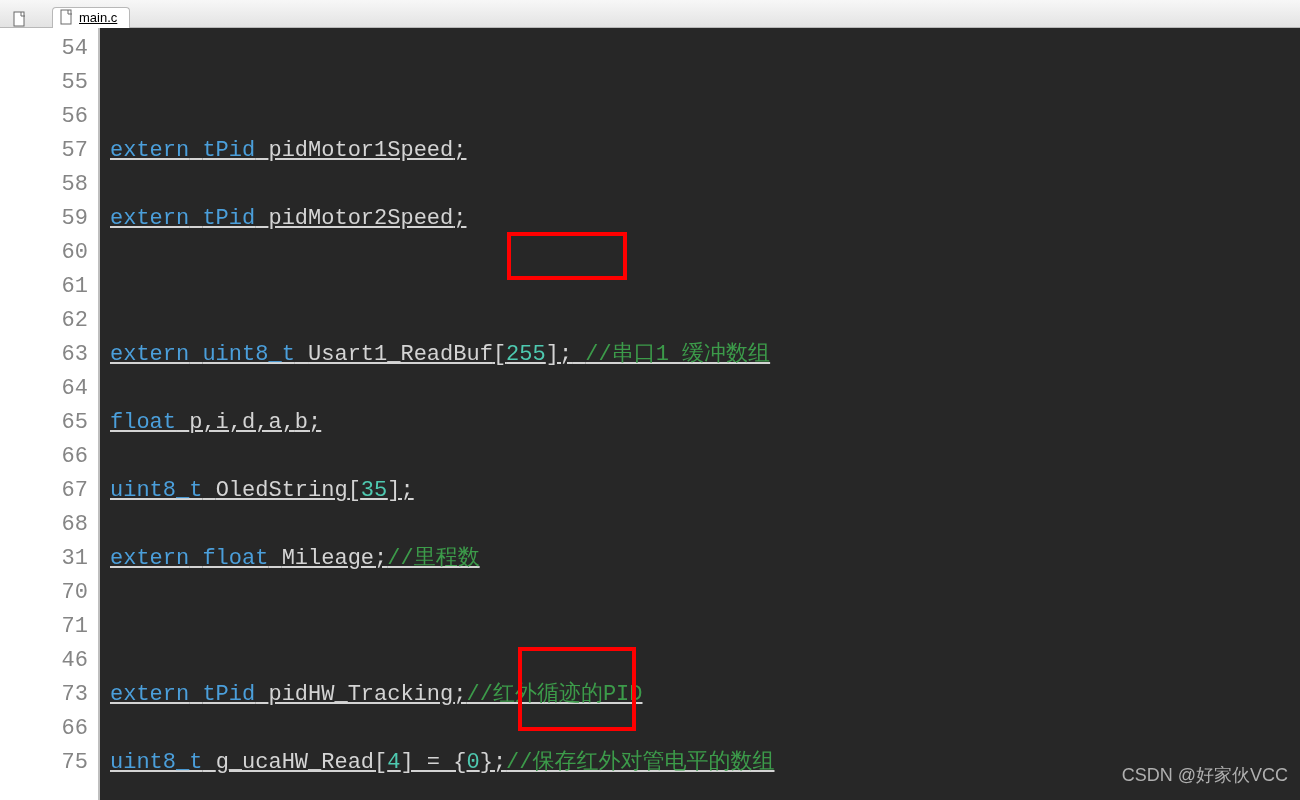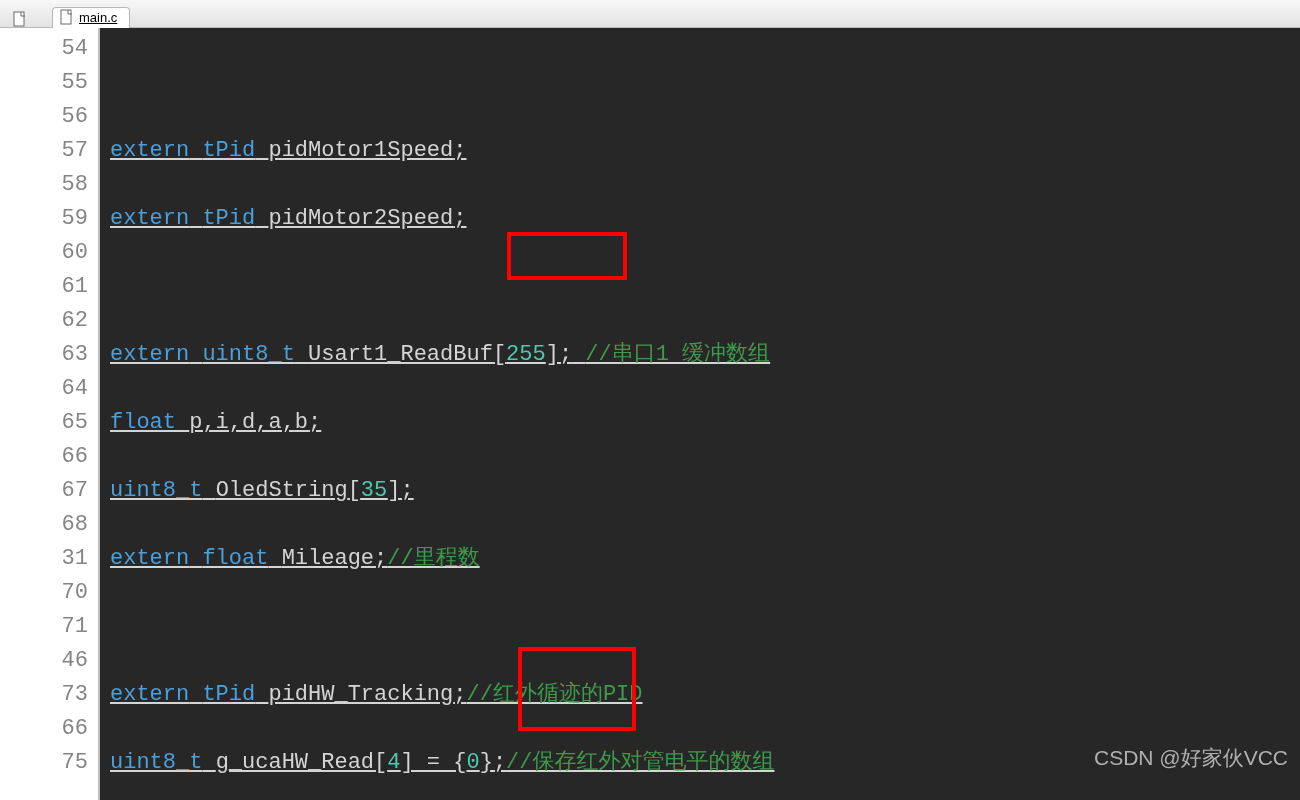--- a/index.html
+++ b/index.html
@@ -13,21 +13,21 @@
 .kw{color:#4b9fdb;}
 .ty{color:#4b9fdb;}
 .id{color:#d4d4d4;}
 .num{color:#4ec9b0;}
 .cm{color:#3c9b4a;}
 .pn{color:#d4d4d4;}
 .ln{height:34px;}
 .box{border:4px solid #ff0000;position:absolute;pointer-events:none;}
 .box1{left:407px;top:204px;width:112px;height:40px;}
 .box2{left:418px;top:619px;width:110px;height:76px;}
-.watermark{position:absolute;right:12px;bottom:25px;color:#b0b0b0;font-family:"Microsoft YaHei","Segoe UI",sans-serif;font-size:21px;}
+.watermark{position:absolute;right:12px;bottom:8px;color:#b0b0b0;font-family:"Microsoft YaHei","Segoe UI",sans-serif;font-size:18px;}
 </style>
 </head>
 <body>
 
 <div class="tab-bar">
   <span class="file-icon">
     <svg width="16" height="16" viewBox="0 0 16 16">
         <rect x="2" y="1" width="10" height="14" fill="#fff" stroke="#6a6a6a"></rect>
         <polyline points="9,1 9,5 13,5" fill="none" stroke="#6a6a6a"></polyline>
       </svg>

